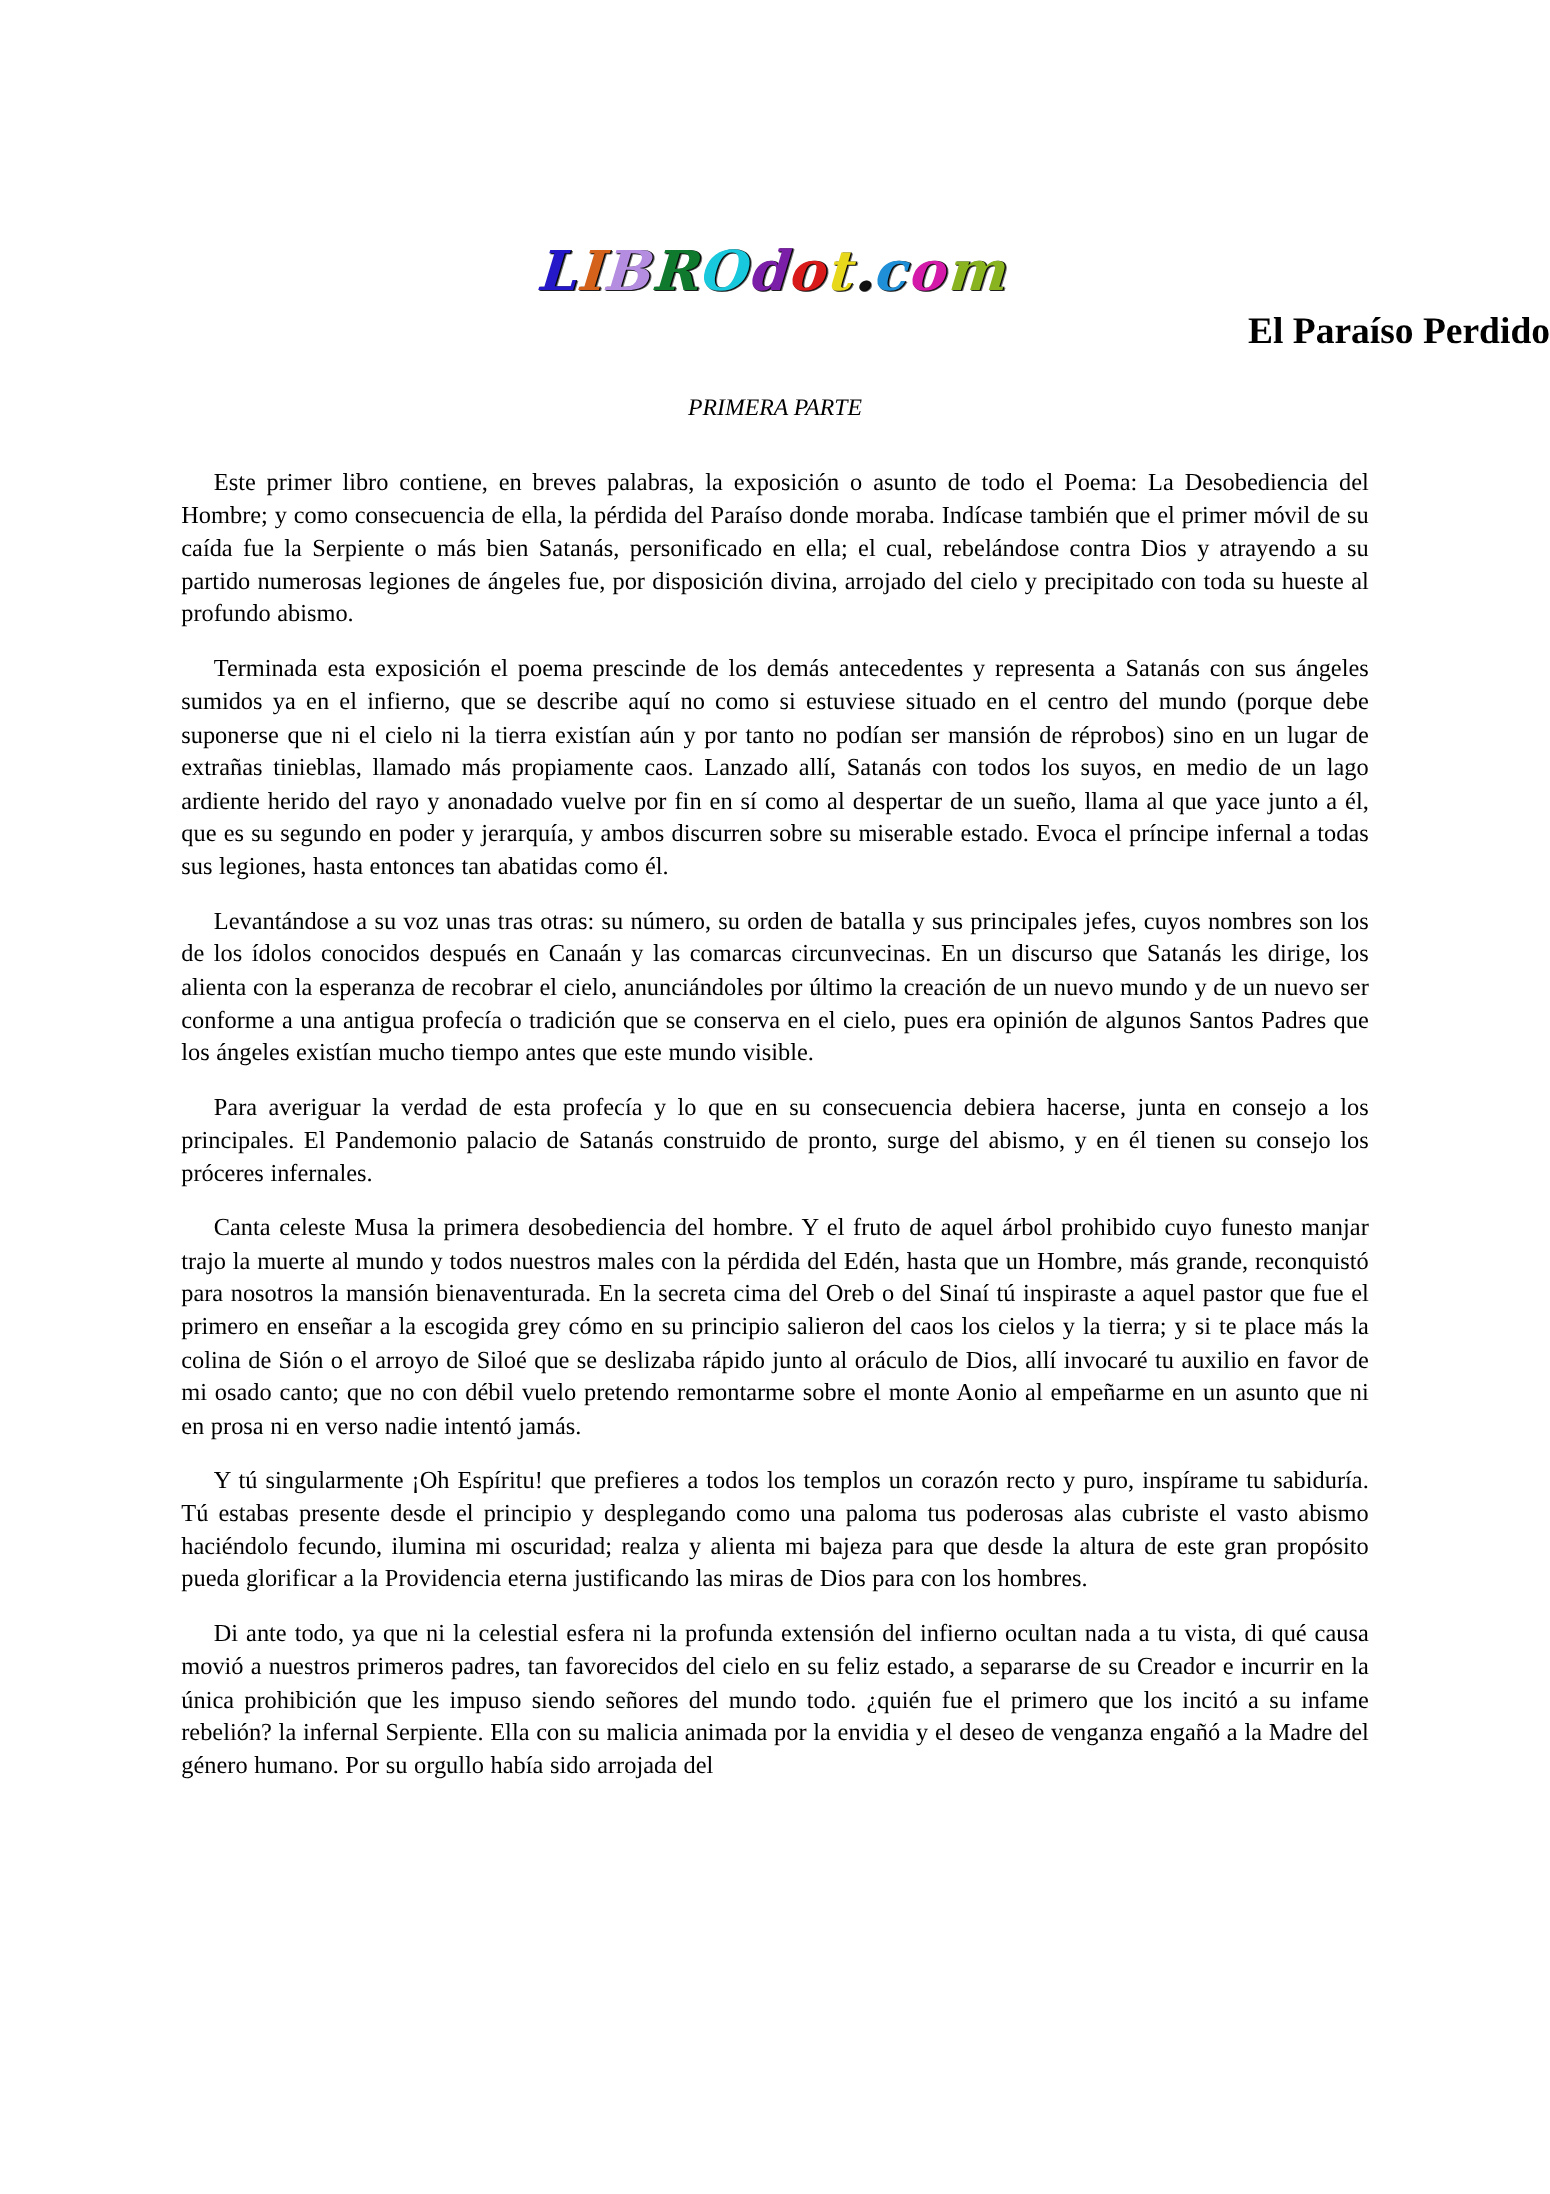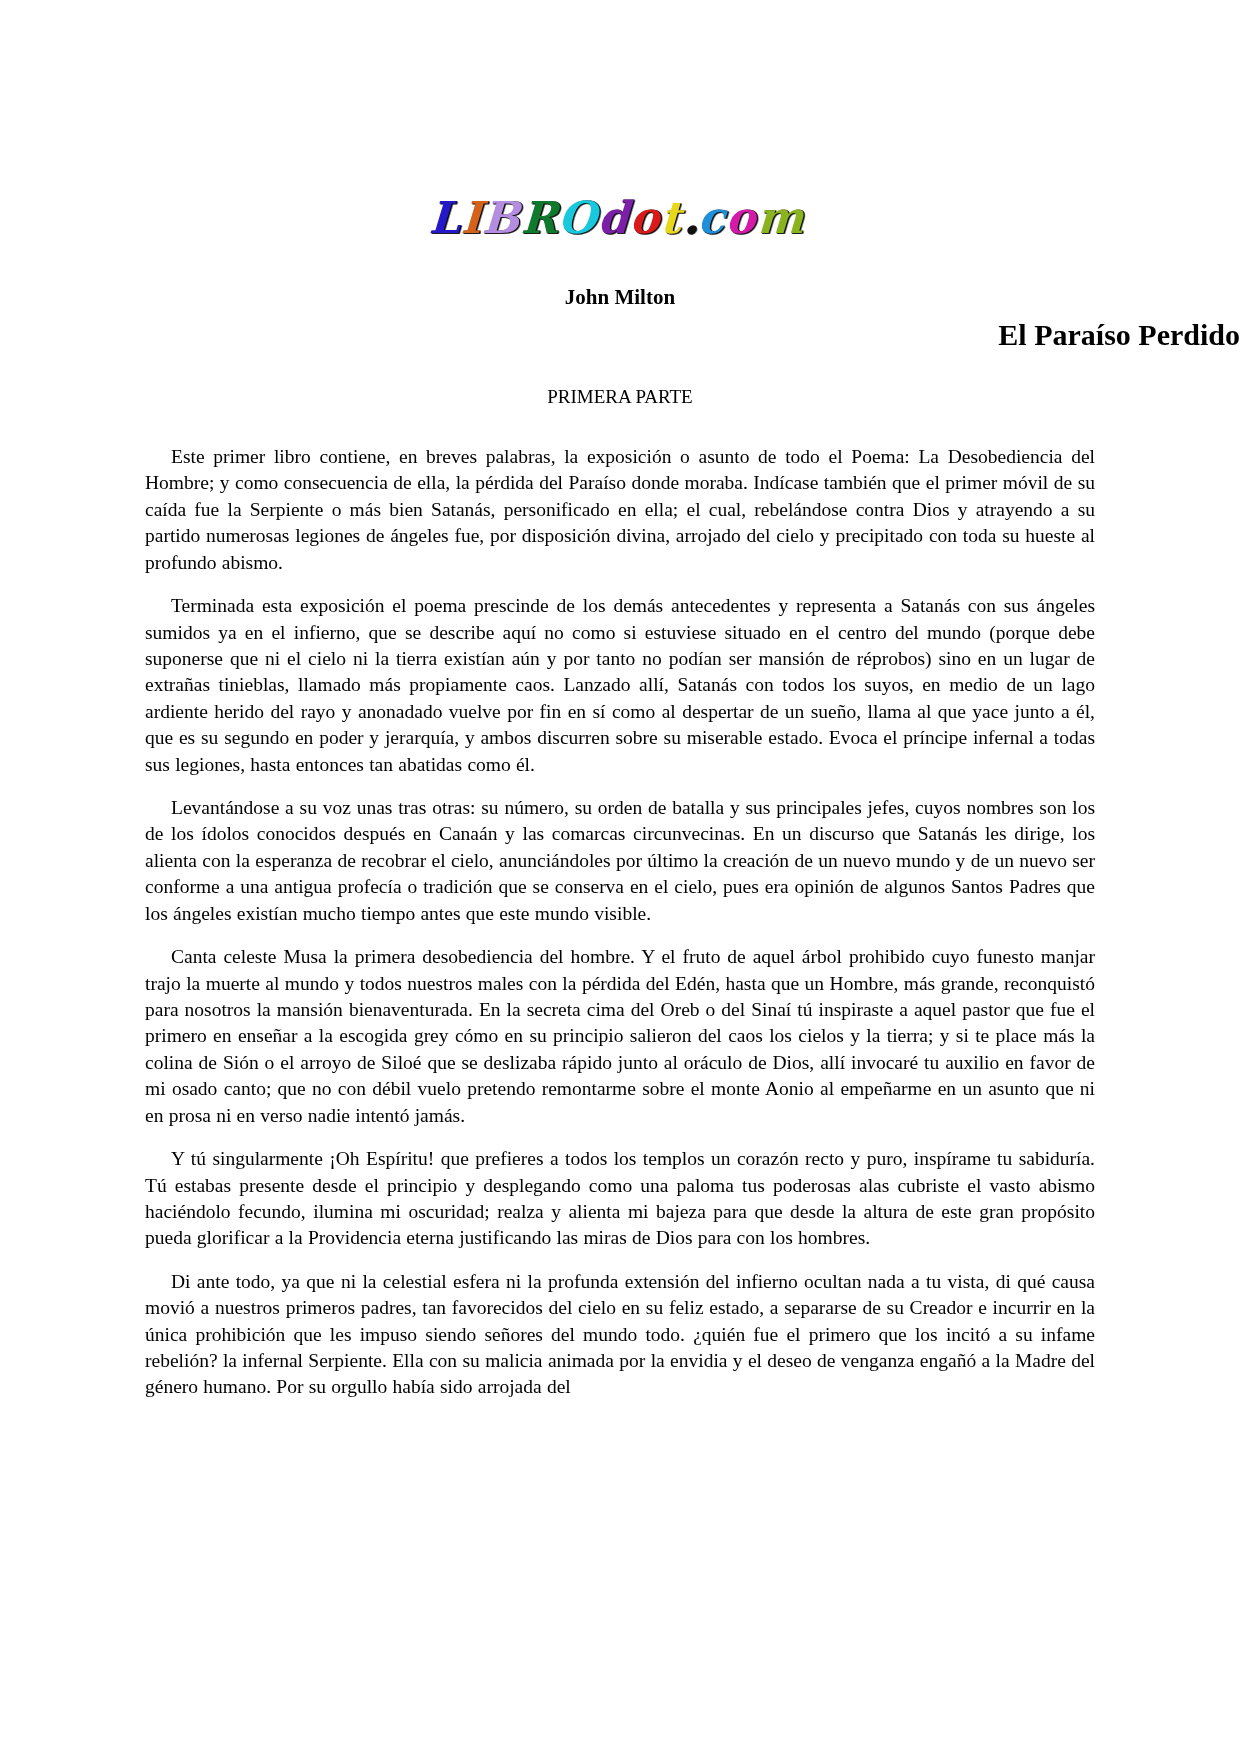--- a/index.html
+++ b/index.html
@@ -74,21 +74,21 @@
     font-weight: bold;
     margin-top: 6px;
     line-height: 1.25;
   }
   .subtitle {
     text-align: center;
     font-size: 19px;
     font-weight: normal;
     line-height: 1.38;
   }
-  .subtitle.first { margin-top: 30px; }
+  .subtitle.first { margin-top: 30px; font-style: italic; }
 
   
   .body-text {
     margin: 12px auto;
     width: 950px;
     padding-top: 22px;
   }
   .body-text p {
     margin: 0 0 17px 0;
     font-size: 19.5px;
@@ -103,26 +103,26 @@
 <body>
 
 <div class="page">
 
   <div class="logo-wrap">
     <div class="logo">
       <span class="l1">L</span><span class="l2">I</span><span class="l3">B</span><span class="l4">R</span><span class="l5">O</span><span class="l6">d</span><span class="l7">o</span><span class="l8">t</span><span class="l9">.</span><span class="l10">c</span><span class="l11">o</span><span class="l12">m</span>
     </div>
   </div>
 
-  <div class="byline">John Milton</div>
   <div class="maintitle">El Paraíso Perdido</div>
   <div class="subtitle first">PRIMERA PARTE</div>
 
   <div class="body-text">
     <p>Este primer libro contiene, en breves palabras, la exposición o asunto de todo el Poema: La Desobediencia del Hombre; y como consecuencia de ella, la pérdida del Paraíso donde moraba. Indícase también que el primer móvil de su caída fue la Serpiente o más bien Satanás, personificado en ella; el cual, rebelándose contra Dios y atrayendo a su partido numerosas legiones de ángeles fue, por disposición divina, arrojado del cielo y precipitado con toda su hueste al profundo abismo.</p>
     <p>Terminada esta exposición el poema prescinde de los demás antecedentes y representa a Satanás con sus ángeles sumidos ya en el infierno, que se describe aquí no como si estuviese situado en el centro del mundo (porque debe suponerse que ni el cielo ni la tierra existían aún y por tanto no podían ser mansión de réprobos) sino en un lugar de extrañas tinieblas, llamado más propiamente caos. Lanzado allí, Satanás con todos los suyos, en medio de un lago ardiente herido del rayo y anonadado vuelve por fin en sí como al despertar de un sueño, llama al que yace junto a él, que es su segundo en poder y jerarquía, y ambos discurren sobre su miserable estado. Evoca el príncipe infernal a todas sus legiones, hasta entonces tan abatidas como él.</p>
     <p>Levantándose a su voz unas tras otras: su número, su orden de batalla y sus principales jefes, cuyos nombres son los de los ídolos conocidos después en Canaán y las comarcas circunvecinas. En un discurso que Satanás les dirige, los alienta con la esperanza de recobrar el cielo, anunciándoles por último la creación de un nuevo mundo y de un nuevo ser conforme a una antigua profecía o tradición que se conserva en el cielo, pues era opinión de algunos Santos Padres que los ángeles existían mucho tiempo antes que este mundo visible.</p>
+    <p>Para averiguar la verdad de esta profecía y lo que en su consecuencia debiera hacerse, junta en consejo a los principales. El Pandemonio palacio de Satanás construido de pronto, surge del abismo, y en él tienen su consejo los próceres infernales.</p>
     <p>Canta celeste Musa la primera desobediencia del hombre. Y el fruto de aquel árbol prohibido cuyo funesto manjar trajo la muerte al mundo y todos nuestros males con la pérdida del Edén, hasta que un Hombre, más grande, reconquistó para nosotros la mansión bienaventurada. En la secreta cima del Oreb o del Sinaí tú inspiraste a aquel pastor que fue el primero en enseñar a la escogida grey cómo en su principio salieron del caos los cielos y la tierra; y si te place más la colina de Sión o el arroyo de Siloé que se deslizaba rápido junto al oráculo de Dios, allí invocaré tu auxilio en favor de mi osado canto; que no con débil vuelo pretendo remontarme sobre el monte Aonio al empeñarme en un asunto que ni en prosa ni en verso nadie intentó jamás.</p>
     <p>Y tú singularmente ¡Oh Espíritu! que prefieres a todos los templos un corazón recto y puro, inspírame tu sabiduría. Tú estabas presente desde el principio y desplegando como una paloma tus poderosas alas cubriste el vasto abismo haciéndolo fecundo, ilumina mi oscuridad; realza y alienta mi bajeza para que desde la altura de este gran propósito pueda glorificar a la Providencia eterna justificando las miras de Dios para con los hombres.</p>
     <p>Di ante todo, ya que ni la celestial esfera ni la profunda extensión del infierno ocultan nada a tu vista, di qué causa movió a nuestros primeros padres, tan favorecidos del cielo en su feliz estado, a separarse de su Creador e incurrir en la única prohibición que les impuso siendo señores del mundo todo. ¿quién fue el primero que los incitó a su infame rebelión? la infernal Serpiente. Ella con su malicia animada por la envidia y el deseo de venganza engañó a la Madre del género humano. Por su orgullo había sido arrojada del</p>
   </div>
 
 </div>
 
 </body></html>

